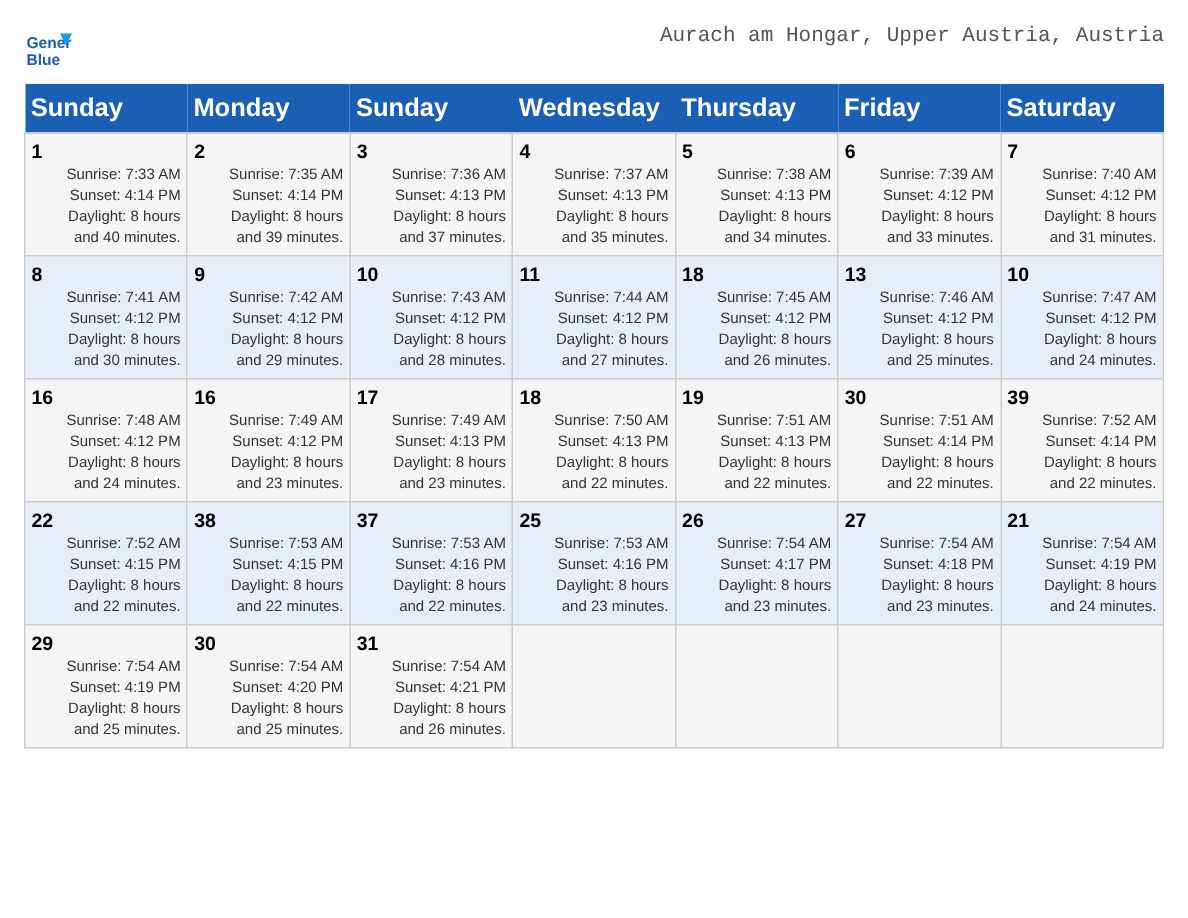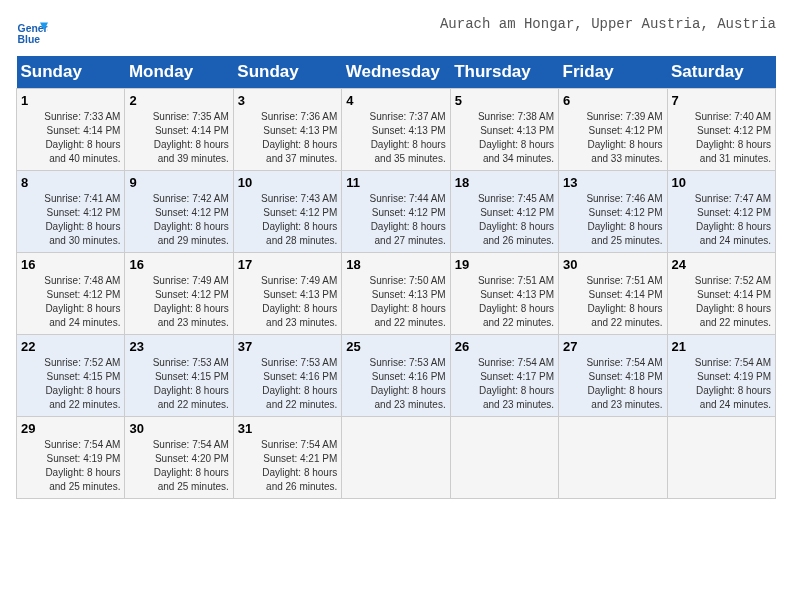--- a/index.html
+++ b/index.html
@@ -268,39 +268,39 @@
       </td>
         <td>
         <span class="day-num">30</span>
         <div class="day-info">
           Sunrise: 7:51 AM<br>
           Sunset: 4:14 PM<br>
           Daylight: 8 hours<br>and 22 minutes.
         </div>
       </td>
         <td>
-        <span class="day-num">24</span>
+        <span class="day-num">39</span>
         <div class="day-info">
           Sunrise: 7:52 AM<br>
           Sunset: 4:14 PM<br>
           Daylight: 8 hours<br>and 22 minutes.
         </div>
       </td>
       </tr>
       <tr>
         <td>
         <span class="day-num">22</span>
         <div class="day-info">
           Sunrise: 7:52 AM<br>
           Sunset: 4:15 PM<br>
           Daylight: 8 hours<br>and 22 minutes.
         </div>
       </td>
         <td>
-        <span class="day-num">23</span>
+        <span class="day-num">38</span>
         <div class="day-info">
           Sunrise: 7:53 AM<br>
           Sunset: 4:15 PM<br>
           Daylight: 8 hours<br>and 22 minutes.
         </div>
       </td>
         <td>
         <span class="day-num">37</span>
         <div class="day-info">
           Sunrise: 7:53 AM<br>

